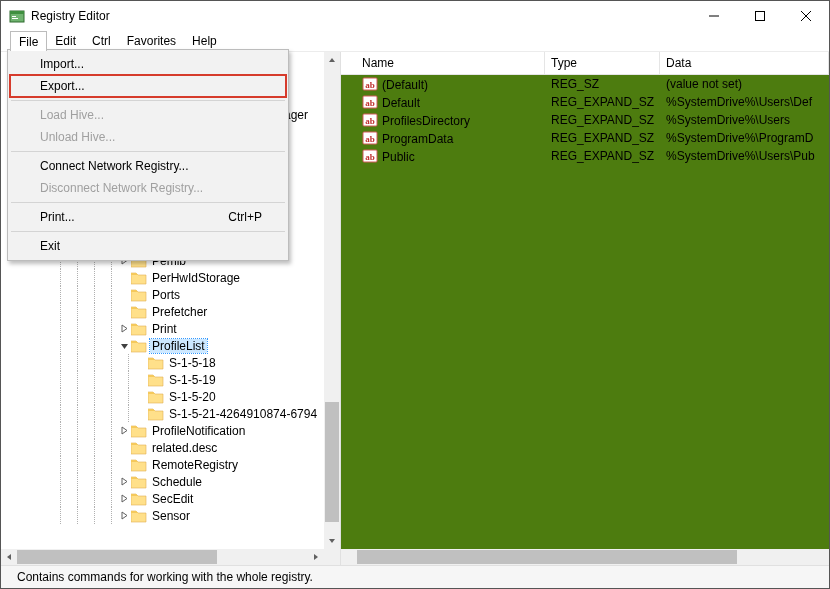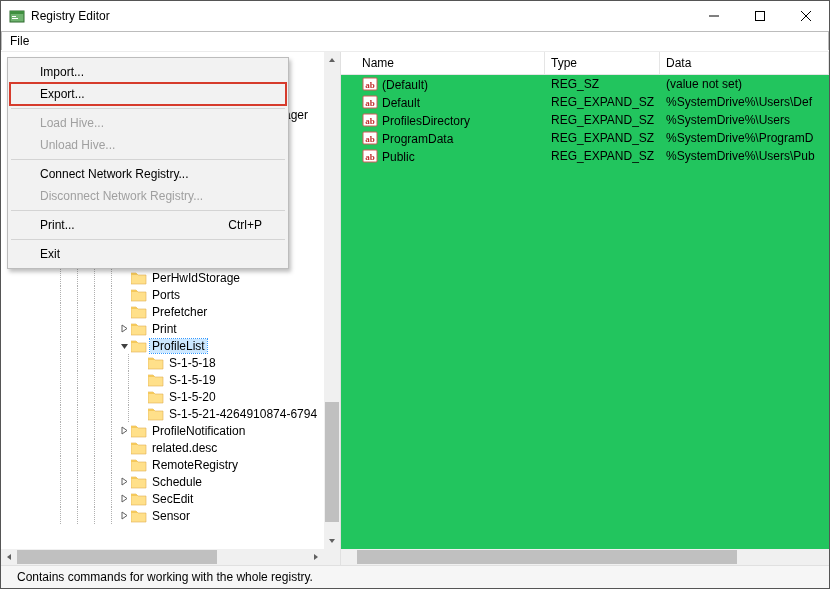--- a/index.html
+++ b/index.html
@@ -1,23 +1,23 @@
 <!DOCTYPE html>
 <html><head>
 <meta charset="utf-8">
 <style>
   html,body{margin:0;padding:0;font-family:"Segoe UI",Tahoma,sans-serif;font-size:12px;color:#000;background:#fff;}
-  .window{width:830px;height:589px;border:1px solid #555;box-sizing:border-box;display:flex;flex-direction:column;position:relative;background:#22c55e;}
+  .window{width:830px;height:589px;border:1px solid #555;box-sizing:border-box;display:flex;flex-direction:column;position:relative;background:#4d7c0f;}
   .titlebar{height:30px;display:flex;align-items:center;padding:0 0 0 8px;background:#fff;}
   .titlebar .app-icon{width:16px;height:16px;margin-right:6px;}
   .titlebar .title{flex:1;font-size:12px;}
   .win-controls{display:flex;height:100%;}
   .win-controls .wc{width:46px;display:flex;align-items:center;justify-content:center;}
   .win-controls svg{stroke:#000;stroke-width:1;}
-  .menubar{height:20px;display:flex;align-items:stretch;border-bottom:0;padding-left:0;background:#fff;flex-direction:column;}
+  .menubar{height:20px;display:flex;align-items:stretch;border-bottom:0;padding-left:9px;background:#fff;}
   .menubar .menu{padding:2px 8px;display:flex;align-items:center;}
   .menubar .menu.open{background:#fff;border:1px solid #bcbcbc;border-bottom:none;position:relative;z-index:30;}
   .content{flex:1;display:flex;border-top:1px solid #ececec;min-height:0;}
   .tree-pane{width:340px;border-right:1px solid #e0e0e0;position:relative;overflow:hidden;background:#fff;box-sizing:border-box;display:flex;flex-direction:column;}
   .tree-scroll{flex:1;overflow:hidden;position:relative;}
   .tree-scroll .inner{position:absolute;top:0;left:0;right:16px;bottom:16px;overflow:hidden;}
   .tree{position:relative;padding-top:200px;}
   .tvrow{height:17px;display:flex;align-items:center;white-space:nowrap;position:relative;}
   .lines{position:relative;height:17px;display:flex;}
   .line-seg{width:17px;height:17px;position:relative;}
@@ -35,21 +35,21 @@
   .hsb .arrow,.vsb .arrow{position:absolute;width:16px;height:16px;display:flex;align-items:center;justify-content:center;}
   .list-pane{flex:1;display:flex;flex-direction:column;overflow:hidden;}
   .list-header{height:22px;display:flex;align-items:center;border-bottom:1px solid #e5e5e5;background:#fff;}
   .list-header .col{padding:0 6px;border-right:1px solid #e5e5e5;height:100%;display:flex;align-items:center;box-sizing:border-box;}
   .list-body{flex:1;overflow:hidden;position:relative;}
   .lrow{height:18px;display:flex;align-items:center;}
   .lrow .cell{padding:0 6px;box-sizing:border-box;display:flex;align-items:flex-end;white-space:nowrap;overflow:hidden;}
   .val-icon{width:16px;height:16px;margin-right:4px;flex-shrink:0;}
   .statusbar{height:20px;border-top:1px solid #e0e0e0;padding:1px 16px;font-size:12px;display:flex;align-items:center;background:#f6f6f6;}
   
-  .dropdown{position:absolute;left:6px;top:56px;width:282px;background:#f2f2f2;border:1px solid #bcbcbc;box-shadow:2px 3px 4px rgba(0,0,0,.25);padding:3px 2px;z-index:20;box-sizing:border-box;}
+  .dropdown{position:absolute;left:6px;top:48px;width:282px;background:#f2f2f2;border:1px solid #bcbcbc;box-shadow:2px 3px 4px rgba(0,0,0,.25);padding:3px 2px;z-index:20;box-sizing:border-box;}
   .dropdown .mi{height:22px;display:flex;align-items:center;padding:0 24px 0 30px;position:relative;font-size:12px;}
   .dropdown .mi .shortcut{margin-left:auto;}
   .dropdown .mi.disabled{color:#a0a0a0;}
   .dropdown .mi.highlight{outline:2px solid #d63b2c;outline-offset:-1px;}
   .dropdown hr{border:none;border-top:1px solid #d4d4d4;margin:3px 1px;}
   
   .c-name{width:189px;margin-left:15px;}
   .c-type{width:115px;}
   .c-data{flex:1;}
   .sb-corner{position:absolute;right:0;bottom:0;width:16px;height:16px;background:#f0f0f0;}

